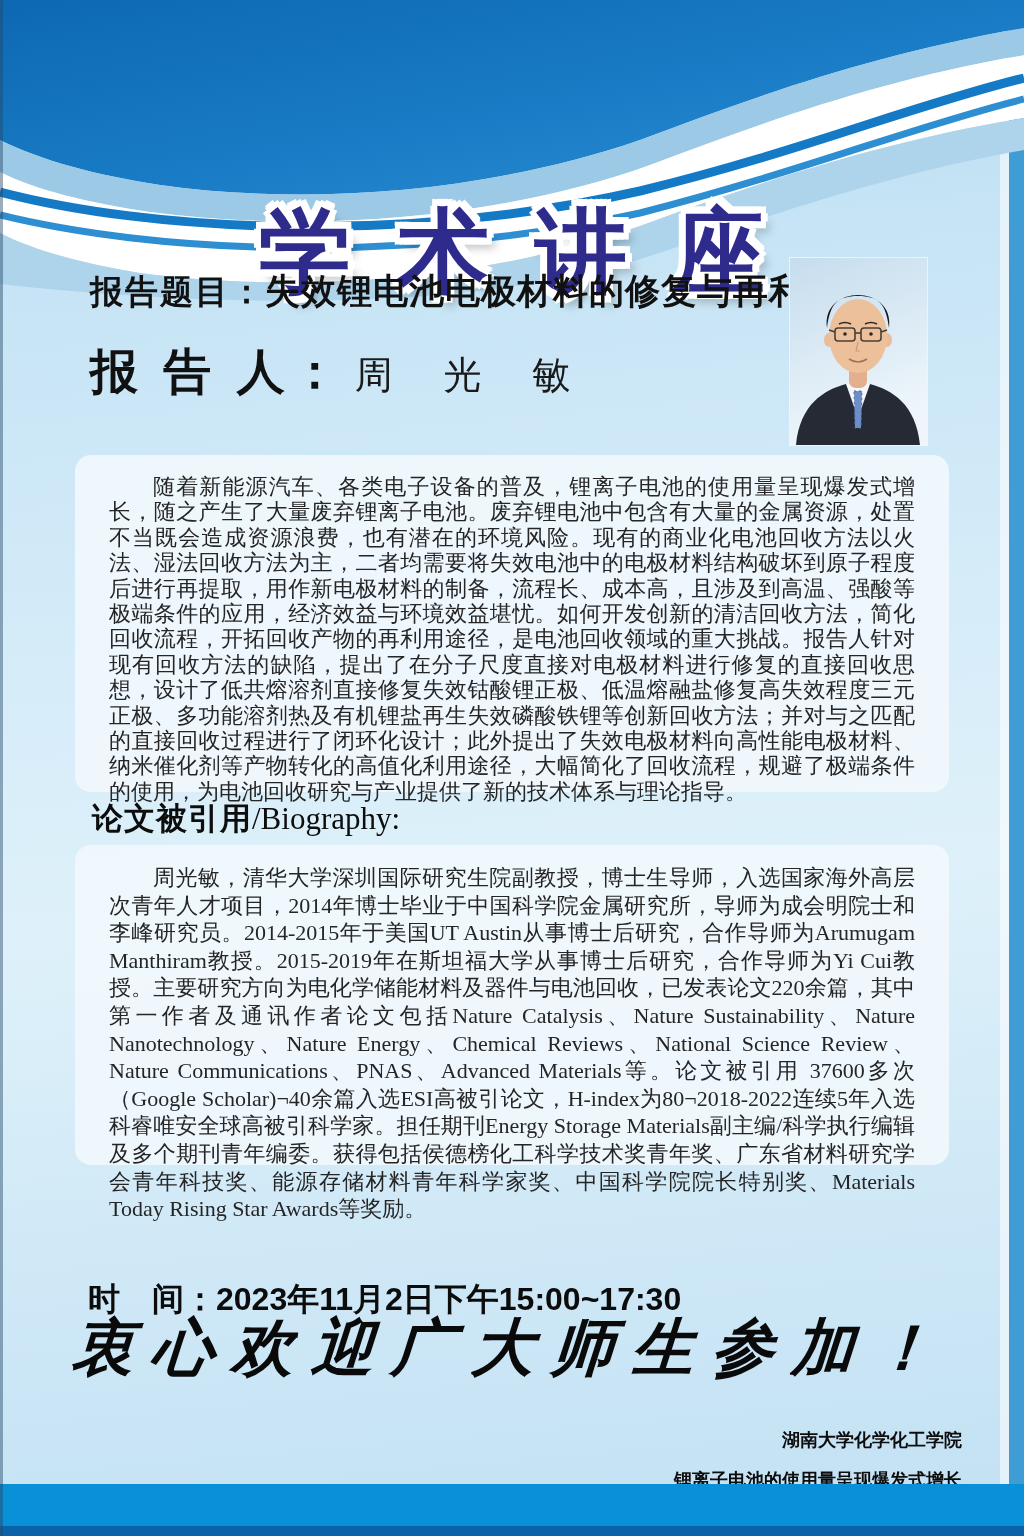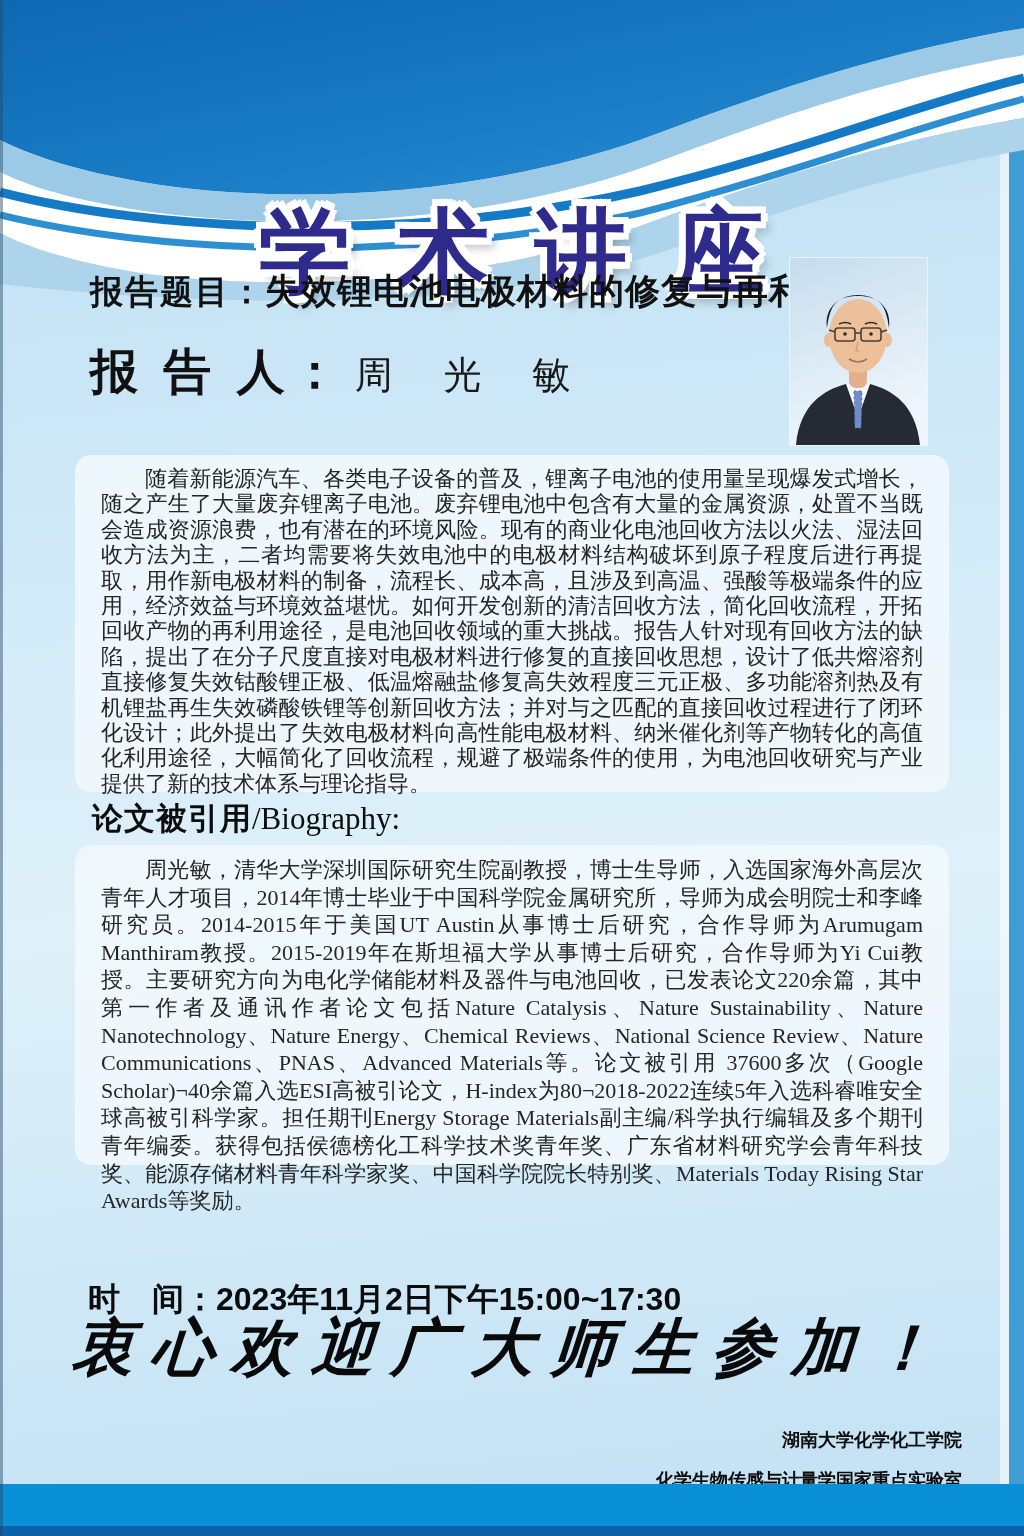--- a/index.html
+++ b/index.html
@@ -35,21 +35,21 @@
   .abstract-heading{top:408px;}
   .bio-heading{top:798px;}
   .text-box{
     position:absolute;left:75px;width:874px;z-index:3;
     background:rgba(241,248,253,.88);border-radius:16px;
     box-sizing:border-box;padding:11px 26px 10px 26px;
   }
   .abstract-box{top:455px;height:337px;}
   .bio-box{top:845px;height:320px;}
   .text-box p{
-    margin:0;font-family:"Liberation Serif","DejaVu Serif",serif;
+    margin:8px;font-family:"Liberation Serif","DejaVu Serif",serif;
     font-size:22px;line-height:25.4px;color:#252525;
     text-align:justify;text-indent:2em;
   }
   .bio-box p{line-height:27.6px;}
   .meta-line{position:absolute;left:88px;z-index:3;font-weight:bold;color:#0c0c0c;white-space:nowrap;}
   .meta-label{font-size:32px;}
   .meta-value{font-size:32px;}
   .location-line{top:1232px;}
   .time-line{top:1278px;}
   .welcome{
@@ -144,19 +144,19 @@
 
 
   <div class="meta-line time-line">
     <span class="meta-label">时　间：</span><span class="meta-value">2023年11月2日下午15:00~17:30</span>
   </div>
 
   <div class="welcome">衷心欢迎广大师生参加！</div>
 
   <div class="organizer">
     <div>湖南大学化学化工学院</div>
-    <div>化学生物传感与计量学国家重点实验室</div>
+    <div>锂离子电池的使用量呈现爆发式增长</div>
   </div>
 
   <div class="band-main"></div>
   <div class="band-dark"></div>
 
 </div>
 
 </body></html>

